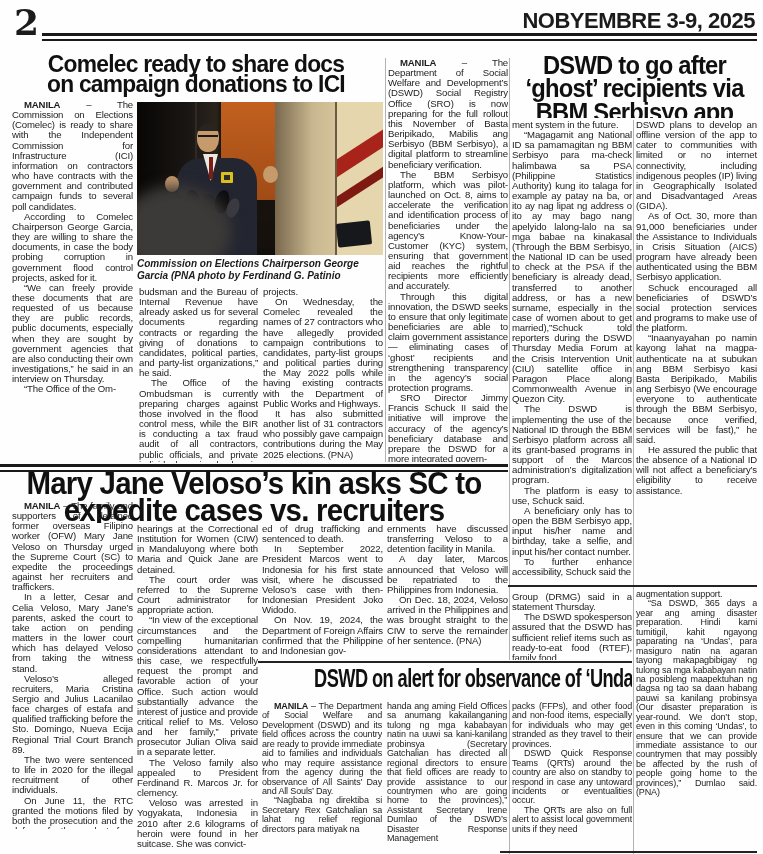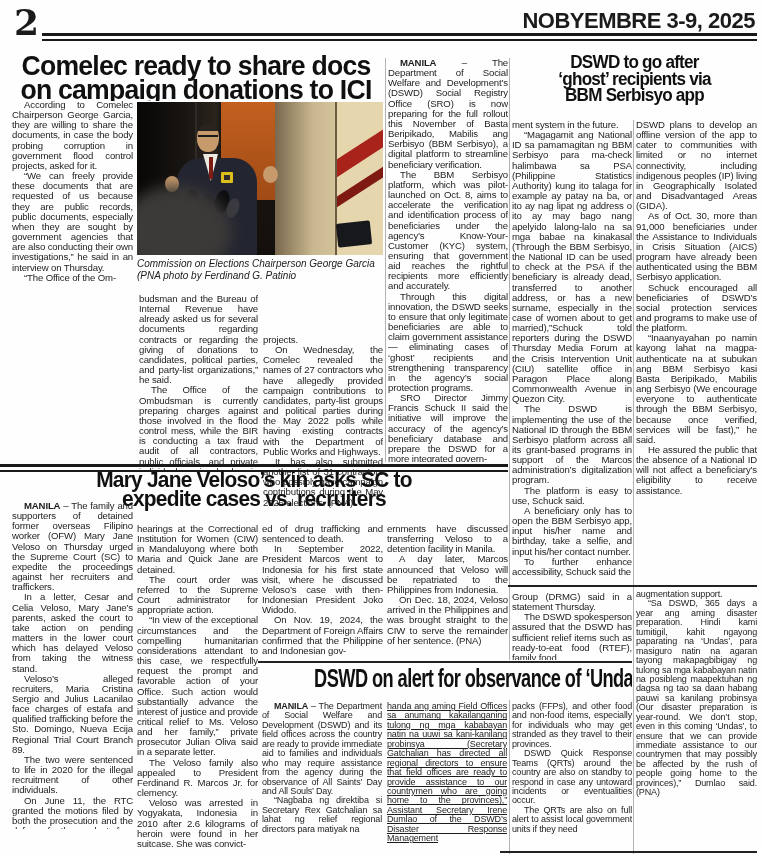--- a/index.html
+++ b/index.html
@@ -16,21 +16,21 @@
   .srule{background:#222;}
   .vrule{background:#b5b2ad;width:1px;}
   
   .headline{font-weight:700;text-align:center;color:#101010;overflow:hidden;}
   .headline .hl{display:block;white-space:nowrap;transform:scaleX(var(--sx,0.95));transform-origin:50% 50%;letter-spacing:-0.8px;}
   
   .col{font-size:9.6px;line-height:1.06;letter-spacing:-0.15px;text-align:justify;overflow:hidden;color:#1d1d1d;}
   .col p{margin:0;text-indent:12px;}
   .col p.noind{text-indent:0;}
   .tight{font-size:9px;line-height:1.05;}
-  .caption{font-size:10px;font-weight:400;font-style:italic;line-height:1.18;text-align:left;overflow:hidden;}
+  .caption{font-size:10px;font-weight:700;font-style:italic;line-height:1.18;text-align:left;overflow:hidden;}
   
   .photo{background:#17120e;overflow:hidden;box-shadow:inset 0 0 30px rgba(0,0,0,.35);}
   .photo *{position:absolute;}
   .ph-door{left:0;top:0;width:88px;height:153px;background:linear-gradient(90deg,#080706,#191512 55%,#2b241d 90%,#0b0a09);}
   .ph-doorline{left:58px;top:0;width:2px;height:153px;background:rgba(255,255,255,.07);}
   .ph-orange{left:84px;top:0;width:58px;height:98px;background:linear-gradient(180deg,#c2601f,#a04b16);}
   .ph-wall{left:138px;top:0;width:108px;height:153px;background:linear-gradient(90deg,#79684d,#c9b78f 35%,#dbc9a2 68%,#c6ae81);}
   .ph-mirror{left:198px;top:0;width:48px;height:153px;background:#e6d6ae;border-left:2px solid #6b5b40;overflow:hidden;}
   .ph-red1{left:-14px;top:38px;width:92px;height:15px;background:#a8241a;transform:rotate(-33deg);}
   .ph-red2{left:-10px;top:74px;width:86px;height:9px;background:#7e1a12;transform:rotate(-33deg);}
@@ -60,25 +60,26 @@
 
 <div class="abs pagenum" style="left:14px;top:4px;width:40px;height:40px;">2</div>
 <div class="abs pagedate" style="left:400px;top:10px;width:355px;height:26px;">NOBYEMBRE 3-9, 2025</div>
 <div class="abs drule" style="left:42px;top:33px;width:715px;"></div>
 
 <div class="abs vrule" style="left:385px;top:58px;height:404px;"></div>
 <div class="abs vrule" style="left:509px;top:58px;height:602px;"></div>
 <div class="abs vrule" style="left:509px;top:700px;height:154px;"></div>
 <div class="abs vrule" style="left:633px;top:120px;height:734px;"></div>
 
-<div class="abs headline" style="left:8px;top:54px;width:376px;height:47px;font-size:28px;line-height:0.85;">
+<div class="abs headline" style="left:8px;top:54px;width:376px;height:47px;font-size:24px;line-height:0.85;">
   <span class="hl" style="--sx:0.95">Comelec ready to share docs</span>
   <span class="hl" style="--sx:0.95">on campaign donations to ICI</span>
 </div>
 <div class="abs col" style="left:12px;top:100px;width:121px;height:362px;">
+    <p><b>MANILA</b> – The Commission on Elections (Comelec) is ready to share with the Independent Commission for Infrastructure (ICI) information on contractors who have contracts with the government and contributed campaign funds to several poll candidates.</p>
     <p>According to Comelec Chairperson George Garcia, they are willing to share the documents, in case the body probing corruption in government flood control projects, asked for it.</p>
     <p>“We can freely provide these documents that are requested of us because they are public records, public documents, especially when they are sought by government agencies that are also conducting their own investigations,” he said in an interview on Thursday.</p>
     <p>“The Office of the Om-</p>
   </div>
 
 <div class="abs photo" style="left:137px;top:102px;width:246px;height:153px;">
   <div class="ph-door"></div>
   <div class="ph-doorline"></div>
   <div class="ph-orange"></div>
   <div class="ph-wall"></div>
@@ -101,33 +102,33 @@
   <div class="ph-mic m5"></div>
   <div class="ph-mic m6"></div>
   <div class="ph-flag"></div>
   <div class="ph-flagdot"></div>
   <div class="ph-stick1"></div>
   <div class="ph-stick2"></div>
   <div class="ph-fg"></div>
 </div>
 <div class="abs caption" style="left:137px;top:258px;width:246px;height:27px;">Commission on Elections Chairperson George Garcia (PNA photo by Ferdinand G. Patinio</div>
 
-<div class="abs col" style="left:139px;top:294px;width:119px;height:176px;">
+<div class="abs col" style="left:139px;top:287px;width:119px;height:176px;">
     <p class="noind">budsman and the Bureau of Internal Revenue have already asked us for several documents regarding contracts or regarding the giving of donations to candidates, political parties, and party-list organizations,” he said.</p>
     <p>The Office of the Ombudsman is currently preparing charges against those involved in the flood control mess, while the BIR is conducting a tax fraud audit of all contractors, public officials, and private individuals involved in questionable infrastructure</p>
   </div>
-<div class="abs col" style="left:263px;top:287px;width:120px;height:176px;margin-top:48px;">
+<div class="abs col" style="left:263px;top:287px;width:120px;height:176px;">
     <p class="noind">projects.</p>
     <p>On Wednesday, the Comelec revealed the names of 27 contractors who have allegedly provided campaign contributions to candidates, party-list groups and political parties during the May 2022 polls while having existing contracts with the Department of Public Works and Highways.</p>
     <p>It has also submitted another list of 31 contractors who possibly gave campaign contributions during the May 2025 elections. (PNA)</p>
   </div>
 
 <div class="abs drule" style="left:0px;top:464px;width:508px;"></div>
 
-<div class="abs headline" style="left:512px;top:54px;width:245px;height:64px;font-size:18px;line-height:0.93;">
+<div class="abs headline" style="left:512px;top:54px;width:245px;height:64px;font-size:25px;line-height:0.93;">
   <span class="hl" style="--sx:0.95">DSWD to go after</span>
   <span class="hl" style="--sx:0.95">‘ghost’ recipients via</span>
   <span class="hl" style="--sx:0.95">BBM Serbisyo app</span>
 </div>
 <div class="abs col" style="left:388px;top:58px;width:120px;height:404px;">
     <p><b>MANILA</b> – The Department of Social Welfare and Development’s (DSWD) Social Registry Office (SRO) is now preparing for the full rollout this November of Basta Beripikado, Mabilis ang Serbisyo (BBM Serbisyo), a digital platform to streamline beneficiary verification.</p>
     <p>The BBM Serbisyo platform, which was pilot-launched on Oct. 8, aims to accelerate the verification and identification process of beneficiaries under the agency’s Know-Your-Customer (KYC) system, ensuring that government aid reaches the rightful recipients more efficiently and accurately.</p>
     <p>Through this digital innovation, the DSWD seeks to ensure that only legitimate beneficiaries are able to claim government assistance — eliminating cases of ‘ghost’ recipients and strengthening transparency in the agency’s social protection programs.</p>
     <p>SRO Director Jimmy Francis Schuck II said the initiative will improve the accuracy of the agency’s beneficiary database and prepare the DSWD for a more integrated govern-</p>
   </div>
@@ -142,21 +143,21 @@
 <div class="abs col" style="left:636px;top:120px;width:121px;height:460px;">
     <p class="noind">DSWD plans to develop an offline version of the app to cater to communities with limited or no internet connectivity, including indigenous peoples (IP) living in Geographically Isolated and Disadvantaged Areas (GIDA).</p>
     <p>As of Oct. 30, more than 91,000 beneficiaries under the Assistance to Individuals in Crisis Situation (AICS) program have already been authenticated using the BBM Serbisyo application.</p>
     <p>Schuck encouraged all beneficiaries of DSWD’s social protection services and programs to make use of the platform.</p>
     <p>“Inaanyayahan po namin kayong lahat na magpa-authenticate na at subukan ang BBM Serbisyo kasi Basta Beripikado, Mabilis ang Serbisyo (We encourage everyone to authenticate through the BBM Serbisyo, because once verified, services will be fast),” he said.</p>
     <p>He assured the public that the absence of a National ID will not affect a beneficiary’s eligibility to receive assistance.</p>
   </div>
 
 <div class="abs srule" style="left:508px;top:585px;width:249px;height:2px;"></div>
 
-<div class="abs headline" style="left:0px;top:470px;width:508px;height:53px;font-size:22px;line-height:0.88;">
+<div class="abs headline" style="left:0px;top:470px;width:508px;height:53px;font-size:31px;line-height:0.88;">
   <span class="hl" style="--sx:0.95">Mary Jane Veloso’s kin asks SC to</span>
   <span class="hl" style="--sx:0.95">expedite cases vs. recruiters</span>
 </div>
 <div class="abs col" style="left:12px;top:501px;width:121px;height:328px;">
     <p><b>MANILA</b> – The family and supporters of detained former overseas Filipino worker (OFW) Mary Jane Veloso on Thursday urged the Supreme Court (SC) to expedite the proceedings against her recruiters and traffickers.</p>
     <p>In a letter, Cesar and Celia Veloso, Mary Jane’s parents, asked the court to take action on pending matters in the lower court which has delayed Veloso from taking the witness stand.</p>
     <p>Veloso’s alleged recruiters, Maria Cristina Sergio and Julius Lacanilao face charges of estafa and qualified trafficking before the Sto. Domingo, Nueva Ecija Regional Trial Court Branch 89.</p>
     <p>The two were sentenced to life in 2020 for the illegal recruitment of other individuals.</p>
     <p>On June 11, the RTC granted the motions filed by both the prosecution and the defense for the conduct of</p>
   </div>
@@ -183,21 +184,21 @@
     <p>The DSWD spokesperson assured that the DSWD has sufficient relief items such as ready-to-eat food (RTEF), family food</p>
   </div>
 <div class="abs srule" style="left:258px;top:661px;width:374px;height:2px;"></div>
 <div class="abs headline" style="left:258px;top:665px;width:374px;height:32px;font-size:26px;line-height:1;">
   <span class="hl" style="--sx:0.70">DSWD on alert for observance of ‘Undas’</span>
 </div>
 <div class="abs col tight" style="left:262px;top:702px;width:120px;height:152px;">
     <p><b>MANILA</b> – The Department of Social Welfare and Development (DSWD) and its field offices across the country are ready to provide immediate aid to families and individuals who may require assistance from the agency during the observance of All Saints’ Day and All Souls’ Day.</p>
     <p>“Nagbaba ng direktiba si Secretary Rex Gatchalian sa lahat ng relief regional directors para matiyak na</p>
   </div>
-<div class="abs col tight" style="left:387px;top:702px;width:120px;height:152px;text-decoration:underline;">
+<div class="abs col tight" style="left:387px;top:702px;width:120px;height:152px;">
     <p class="noind">handa ang aming Field Offices sa anumang kakailanganing tulong ng mga kababayan natin na uuwi sa kani-kanilang probinsya (Secretary Gatchalian has directed all regional directors to ensure that field offices are ready to provide assistance to our countrymen who are going home to the provinces),” Assistant Secretary Irene Dumlao of the DSWD’s Disaster Response Management</p>
   </div>
 <div class="abs col tight" style="left:512px;top:702px;width:120px;height:152px;">
     <p class="noind">packs (FFPs), and other food and non-food items, especially for individuals who may get stranded as they travel to their provinces.</p>
     <p>DSWD Quick Response Teams (QRTs) around the country are also on standby to respond in case any untoward incidents or eventualities occur.</p>
     <p>The QRTs are also on full alert to assist local government units if they need</p>
   </div>
 <div class="abs col tight" style="left:636px;top:590px;width:121px;height:264px;">
     <p class="noind">augmentation support.</p>
     <p>“Sa DSWD, 365 days a year ang aming disaster preparation. Hindi kami tumitigil, kahit ngayong paparating na ‘Undas’, para masiguro natin na agaran tayong makapagbibigay ng tulong sa mga kababayan natin na posibleng maapektuhan ng dagsa ng tao sa daan habang pauwi sa kanilang probinsya (Our disaster preparation is year-round. We don’t stop, even in this coming ‘Undas’, to ensure that we can provide immediate assistance to our countrymen that may possibly be affected by the rush of people going home to the provinces),” Dumlao said. (PNA)</p>

